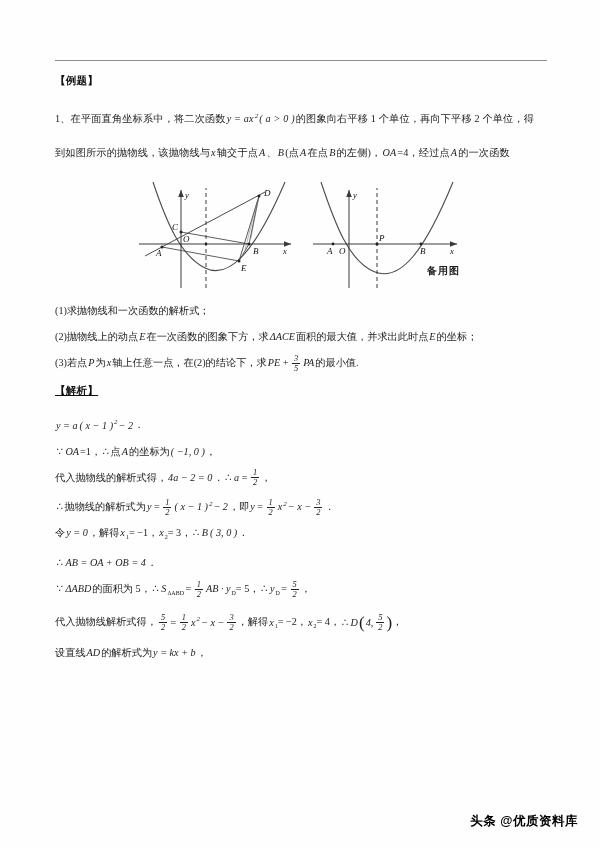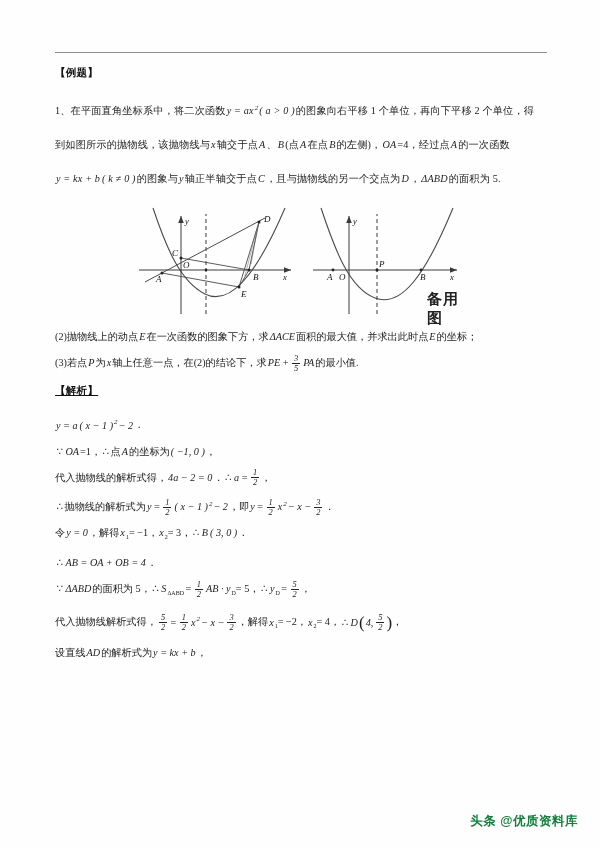--- a/index.html
+++ b/index.html
@@ -16,21 +16,21 @@
     overflow: hidden;
   }
   .page {
     position: absolute;
     inset: 0;
     background: #fefefe;
   }
   .content {
     position: absolute;
     left: 55px;
-    top: 52px;
+    top: 60px;
     width: 492px;
   }
   .top-rule {
     height: 1px;
     background: #8d8d8d;
     width: 492px;
     margin-bottom: 13px;
   }
   .section-head {
     font-family: "Liberation Sans", "DejaVu Sans", sans-serif;
@@ -88,54 +88,54 @@
     margin: 6px 0 4px 0;
   }
   .fig { position: absolute; top: 0; }
   .fig-left { left: 78px; }
   .fig-right { left: 252px; }
   .fig-caption {
     position: absolute;
     left: 120px;
     top: 88px;
     font-family: "Liberation Sans", "DejaVu Sans", sans-serif;
-    font-size: 15px;
+    font-size: 10px;
     font-weight: bold;
     color: #222;
     letter-spacing: 1px;
+    text-align: center;
   }
 
   .watermark {
     position: absolute;
     right: 22px;
     bottom: 18px;
     font-family: "Liberation Sans", "DejaVu Sans", sans-serif;
     font-size: 12.5px;
     font-weight: bold;
-    color: #15803d;
+    color: #000000;
     letter-spacing: .5px;
     white-space: nowrap;
   }
 </style>
 </head>
 <body>
 
 <div class="page">
   <div class="content">
 
     <div class="top-rule"></div>
 
     <div class="section-head">【例题】</div>
 
     <div class="para">
       <span class="line"><span class="mr">1、</span><span>在平面直角坐标系中，将二次函数</span><span class="m">y = ax</span><sup class="e">2</sup><span class="m">( a &gt; 0 )</span><span>的图象向右平移 1 个单位，再向下平移 2 个单位，得</span></span>
 
       <span class="line"><span>到如图所示的抛物线，该抛物线与</span><span class="m">x</span><span>轴交于点</span><span class="m">A</span><span>、</span><span class="m">B</span><span>(点</span><span class="m">A</span><span>在点</span><span class="m">B</span><span>的左侧)，</span><span class="m">OA</span><span>=4，经过点</span><span class="m">A</span><span>的一次函数</span></span>
 
-      <span class="line"><span class="m">y = kx + b</span><span class="m">( k ≠ 0 )</span><span>的图象与</span><span class="m">y</span><span>轴正半轴交于点</span><span class="m">C</span><span>，且与抛物线的另一个交点为</span><span class="m">D</span><span>，</span><span class="m">ΔABD</span><span>的面积为 5.</span></span>
     </div>
 
     <div class="figures">
       <div class="fig fig-left">
         <svg width="172" height="112" viewBox="0 0 172 112">
 
           <path d="M 20,6 C 34,48 48,80 72,92 C 96,104 122,76 152,6" fill="none" stroke="#4a4a4a" stroke-width="1.1"></path>
 
           <line x1="6" y1="68" x2="158" y2="68" stroke="#3a3a3a" stroke-width="1"></line>
           <polygon points="158,68 151,65.2 151,70.8" fill="#3a3a3a"></polygon>
@@ -192,20 +192,21 @@
           <text x="72" y="65" font-family="Liberation Serif, serif" font-style="italic" font-size="9" fill="#111">P</text>
           <text x="113" y="78" font-family="Liberation Serif, serif" font-style="italic" font-size="9" fill="#111">B</text>
           <text x="143" y="78" font-family="Liberation Serif, serif" font-style="italic" font-size="8.5" fill="#111">x</text>
           <text x="46" y="22" font-family="Liberation Serif, serif" font-style="italic" font-size="8.5" fill="#111">y</text>
         </svg>
         <div class="fig-caption">备用图</div>
       </div>
     </div>
 
     <div>
+      <div class="item"><span class="mr">(1)</span><span>求抛物线和一次函数的解析式；</span></div>
 
       <div class="item"><span class="mr">(2)</span><span>抛物线上的动点</span><span class="m">E</span><span>在一次函数的图象下方，求</span><span class="m">ΔACE</span><span>面积的最大值，并求出此时点</span><span class="m">E</span><span>的坐标；</span></div>
 
       <div class="item"><span class="mr">(3)</span><span>若点</span><span class="m">P</span><span>为</span><span class="m">x</span><span>轴上任意一点，在(2)的结论下，求</span><span class="m">PE</span><span class="op">+</span><span class="frac">
             <span class="num">3</span>
             <span class="den">5</span>
           </span><span class="m">PA</span><span>的最小值.</span></div>
     </div>
 
     <div class="section-head" style="margin-top:8px;text-decoration:underline;">【解析】</div>

